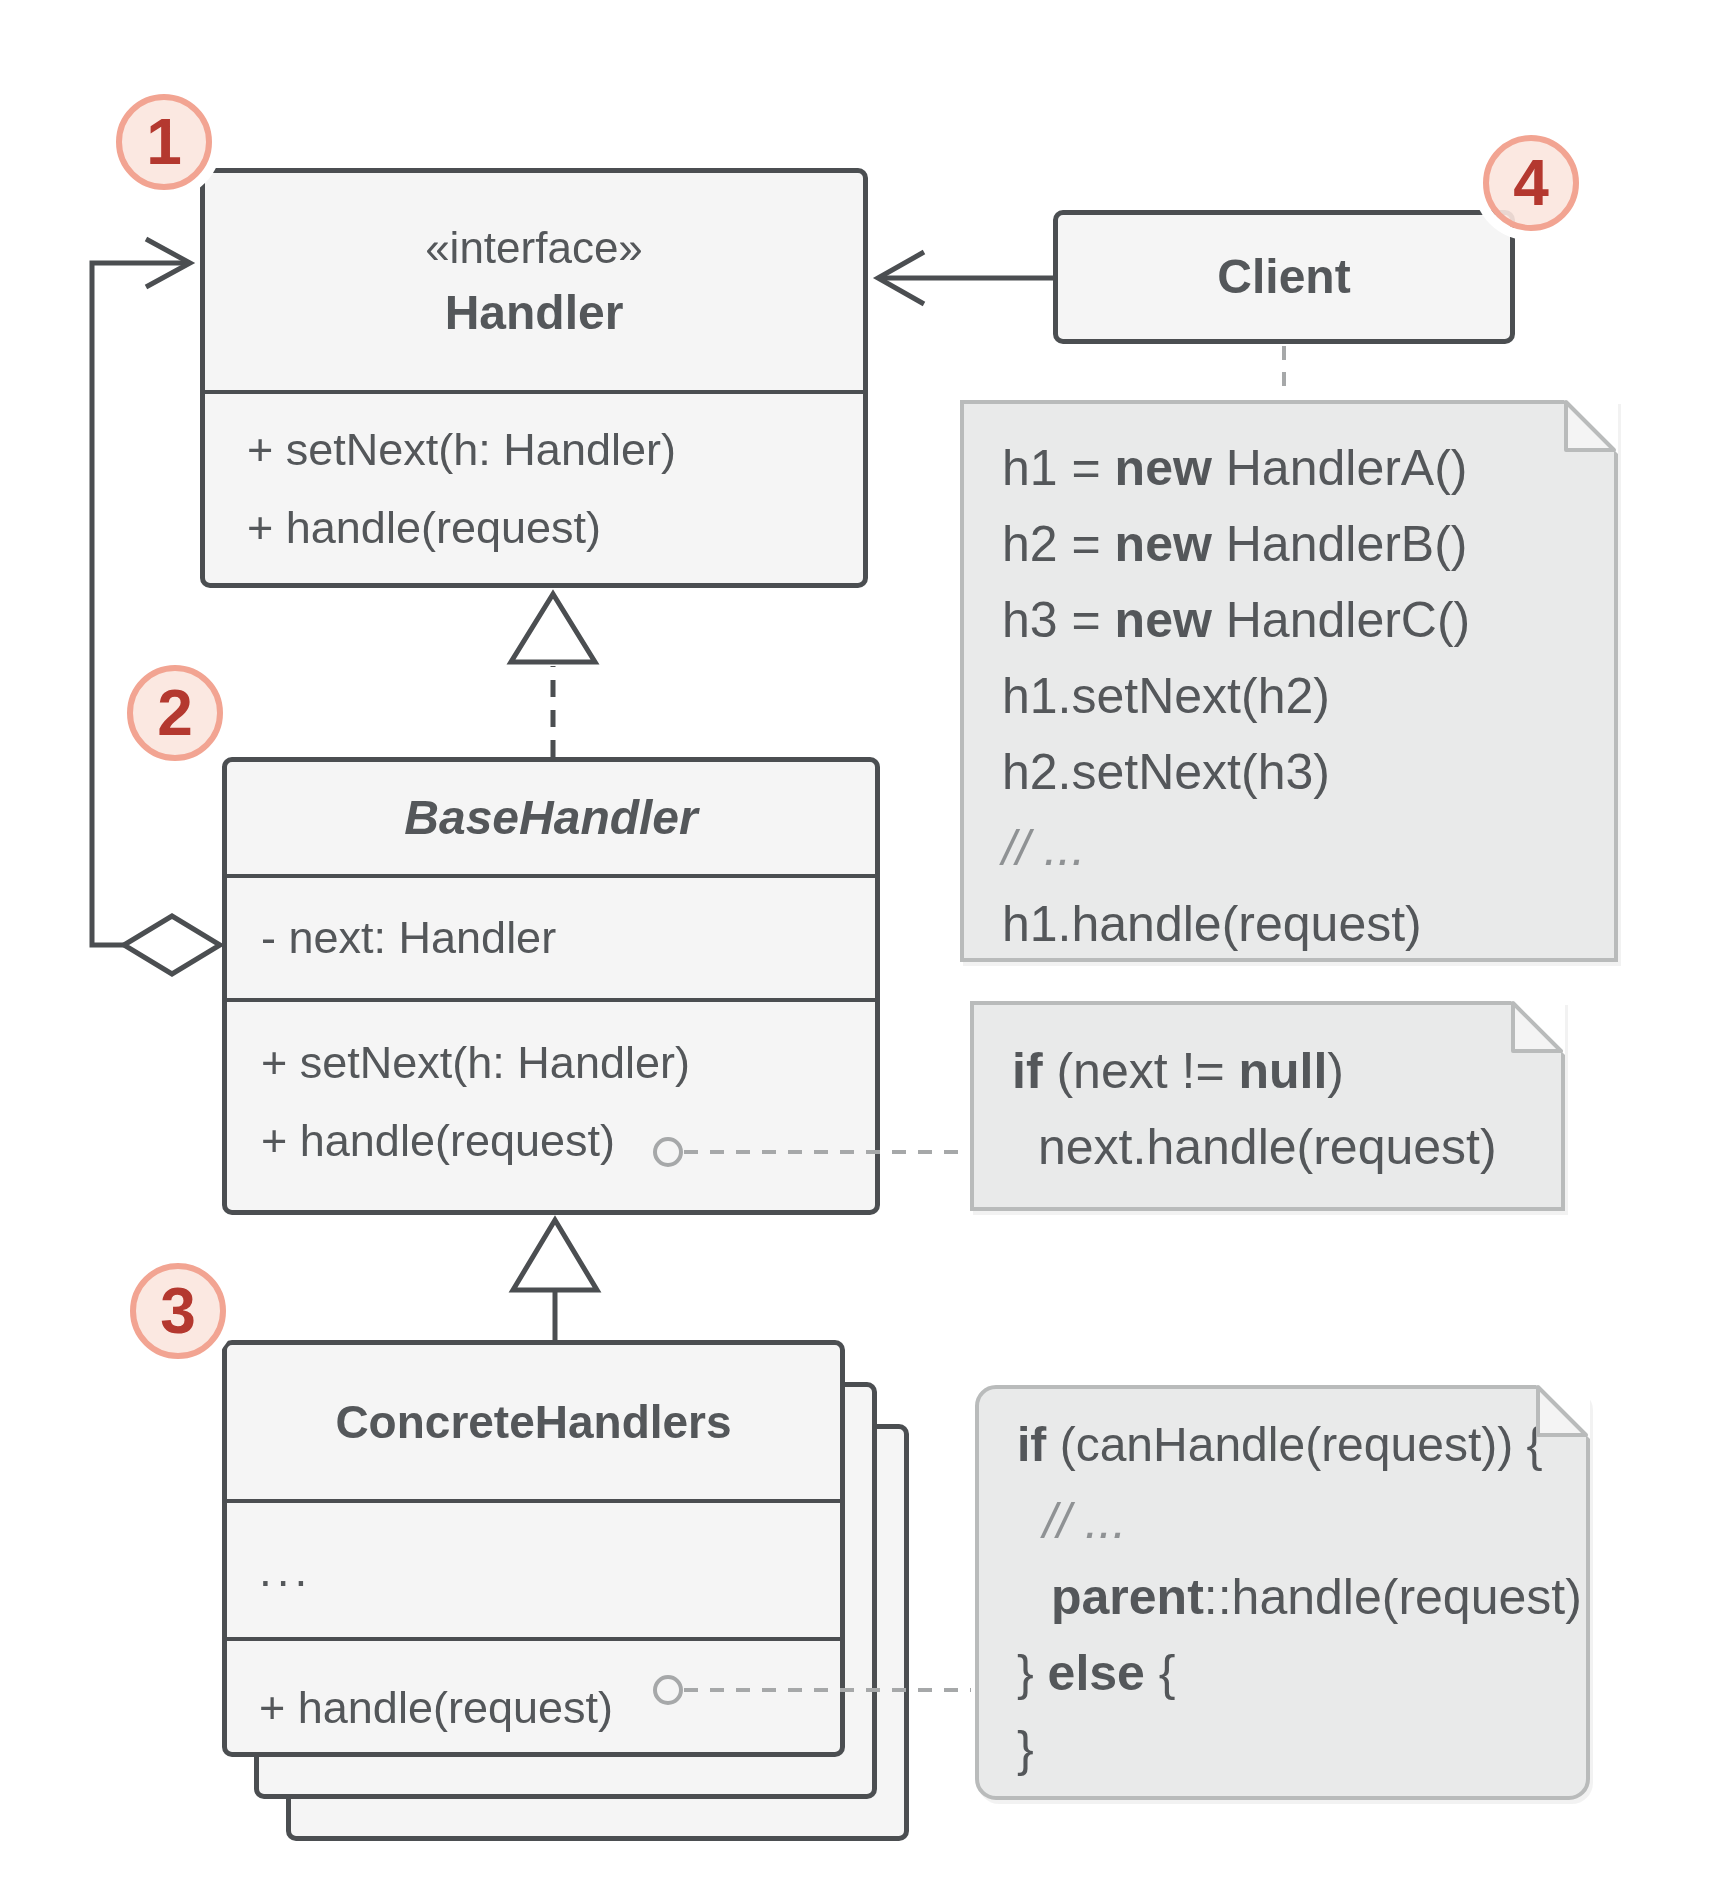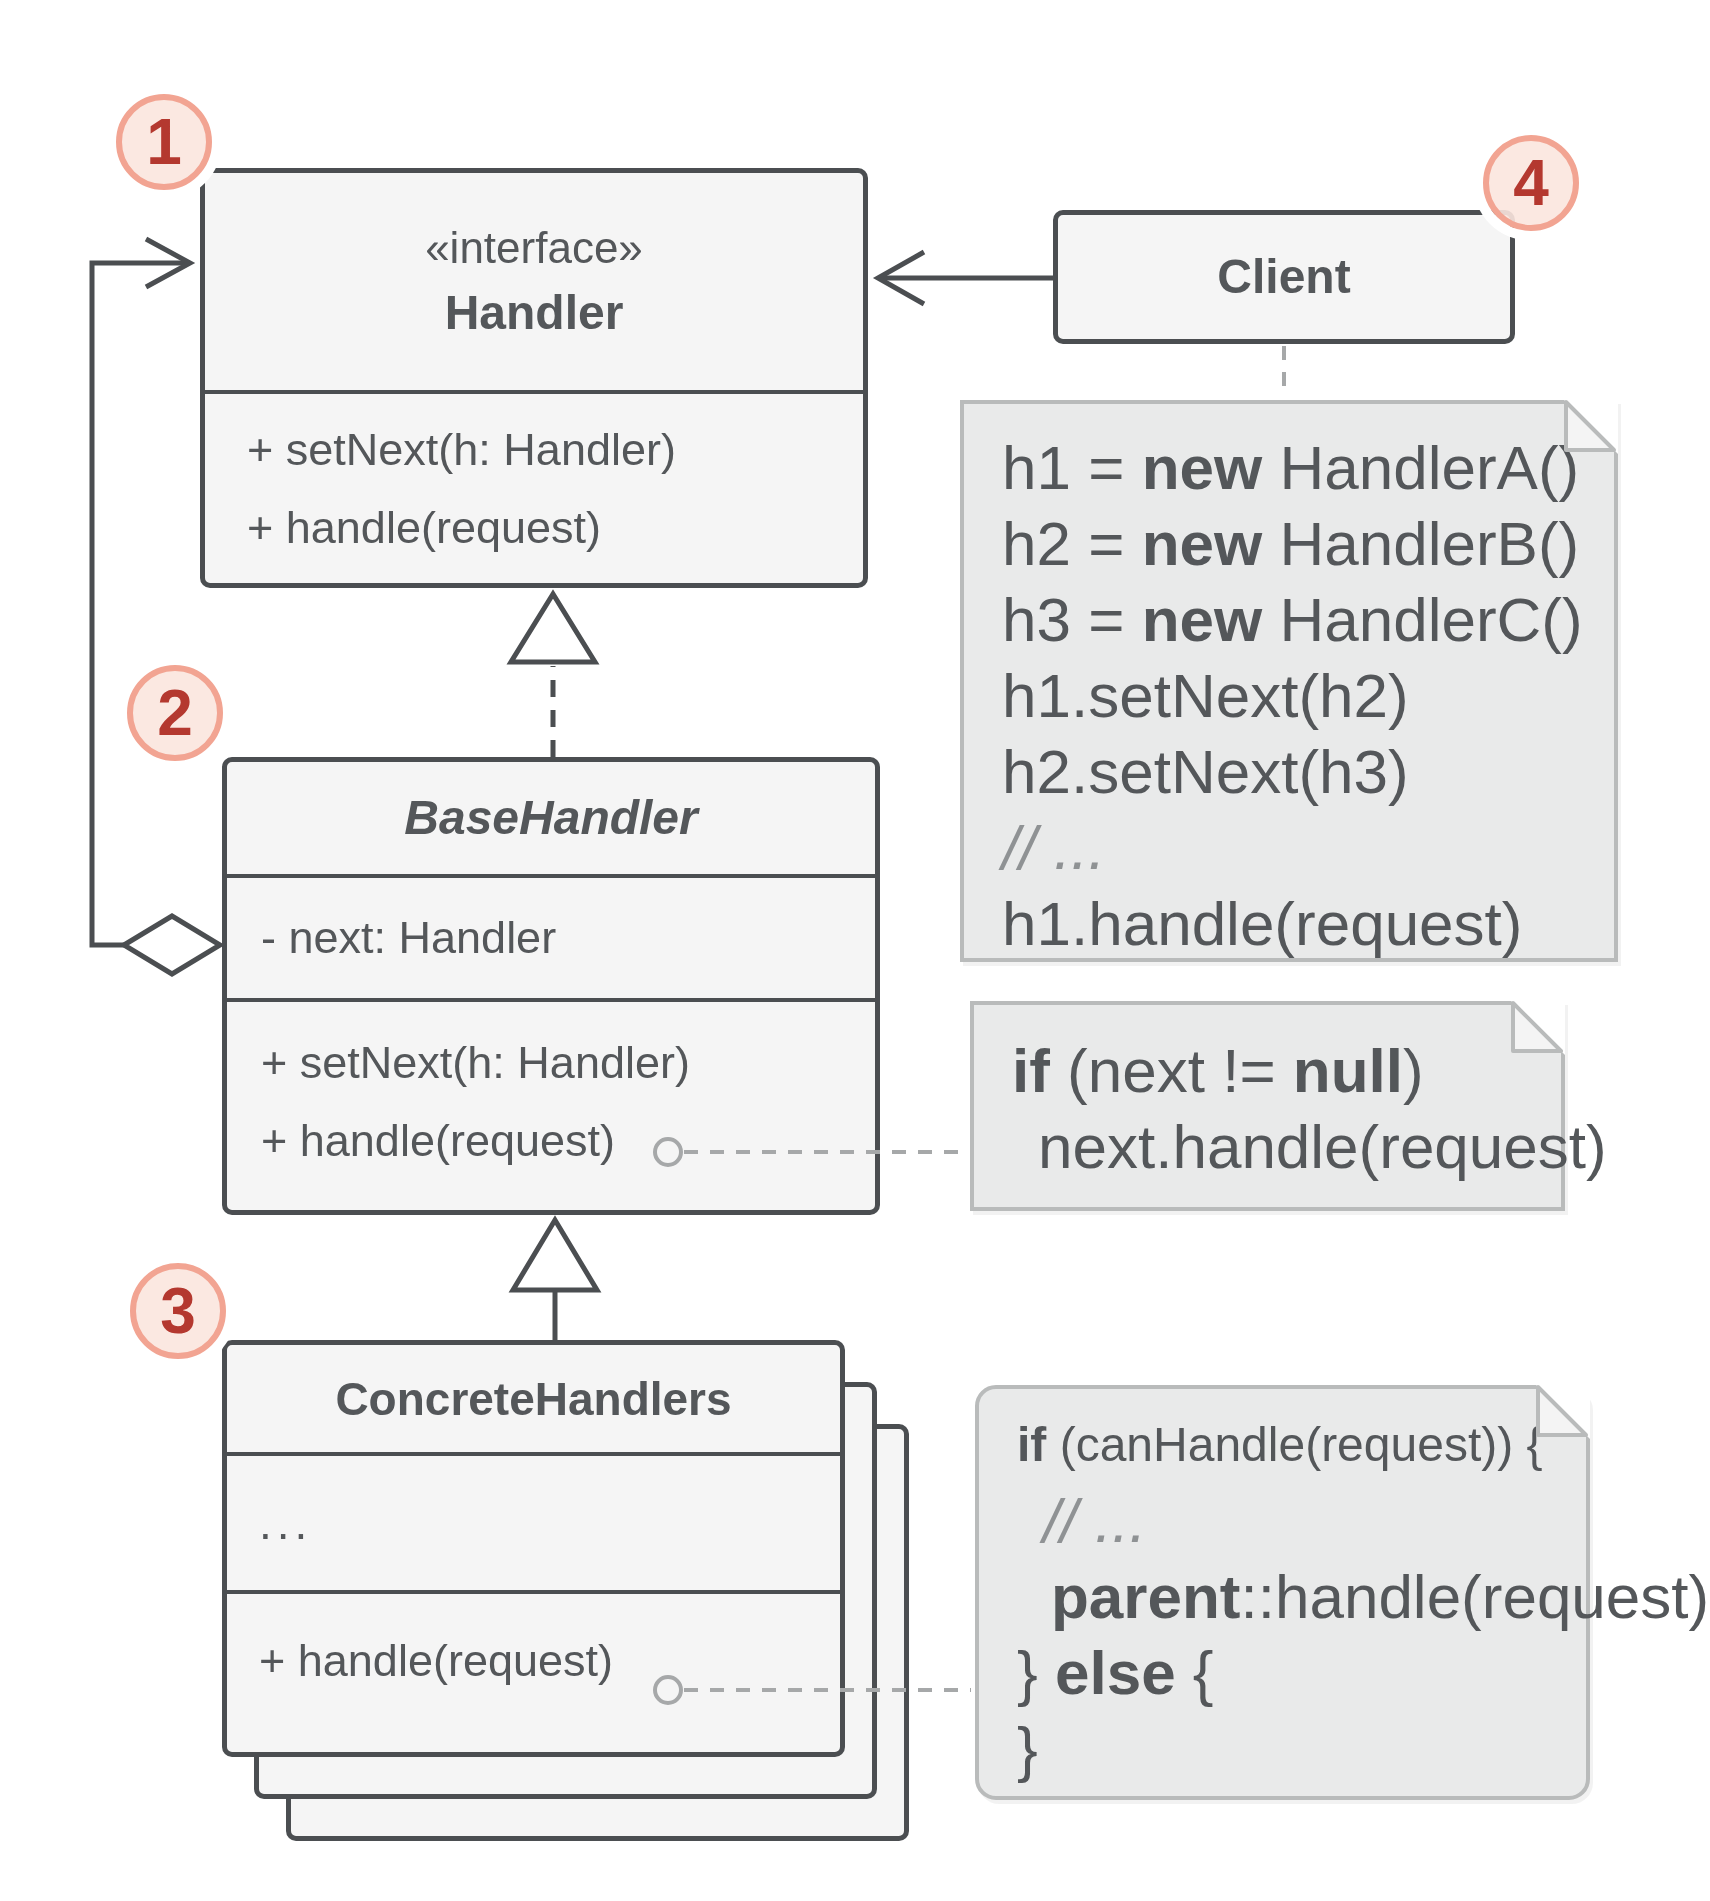--- a/index.html
+++ b/index.html
@@ -29,21 +29,21 @@
   .class-name.italic{font-style:italic;}
   .member{font-size:45px;line-height:78px;white-space:pre;}
   .pad-h{padding-left:42px;}
   .pad-b{padding-left:34px;}
   .pad-c{padding-left:32px;}
 
   
   .note{position:absolute;background:#e9eaea;border:4px solid #b9bbbb;z-index:3;box-shadow:3px 4px 0 rgba(0,0,0,0.05);}
   .dogear{position:absolute;top:-4px;right:-4px;width:54px;height:54px;}
   .code{padding:26px 0 0 38px;}
-  .cl{font-size:62px;line-height:76px;white-space:pre;color:#54575a;}
+  .cl{font-size:50px;line-height:76px;white-space:pre;color:#54575a;}
   .cl b{font-weight:700;}
   .cm{color:#8f9294;font-style:italic;}
   .ind1{padding-left:26px;}
   .ind2{padding-left:34px;}
 
   
   .badge{position:absolute;width:96px;height:96px;border:6px solid #f2a492;border-radius:50%;
          background:rgba(251,229,222,0.9);box-shadow:0 0 0 10px #ffffff;
          display:flex;align-items:center;justify-content:center;z-index:6;}
   .badge span{font-size:64px;font-weight:700;color:#b4382f;line-height:1;}
@@ -103,21 +103,21 @@
     </div>
     <div class="compartment pad-b" style="height:200px;">
       <div class="member">+ setNext(h: Handler)</div>
       <div class="member">+ handle(request)</div>
     </div>
   </div>
 
   <div class="stack-layer z1" style="left:286px;top:1424px;width:623px;height:417px;"></div>
   <div class="stack-layer z2" style="left:254px;top:1382px;width:623px;height:417px;"></div>
   <div class="class-box" style="left:222px;top:1340px;width:623px;height:417px;">
-    <div class="compartment bordered title-center" style="height:111px;">
+    <div class="compartment bordered title-center" style="height:158px;">
       <div class="class-name" style="font-size:46px;">ConcreteHandlers</div>
     </div>
     <div class="compartment bordered pad-c" style="height:138px;">
       <div class="ellipsis-row">...</div>
     </div>
     <div class="compartment pad-c" style="height:133px;">
       <div class="member">+ handle(request)</div>
     </div>
   </div>
 

